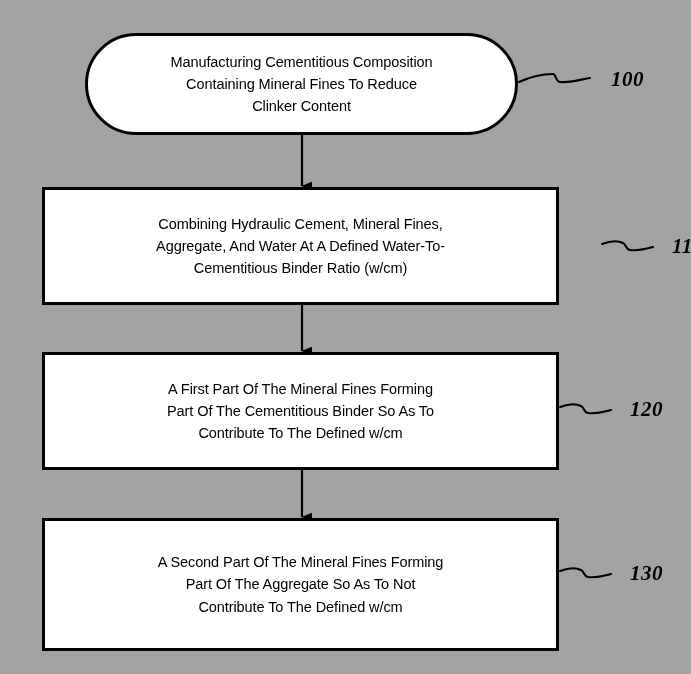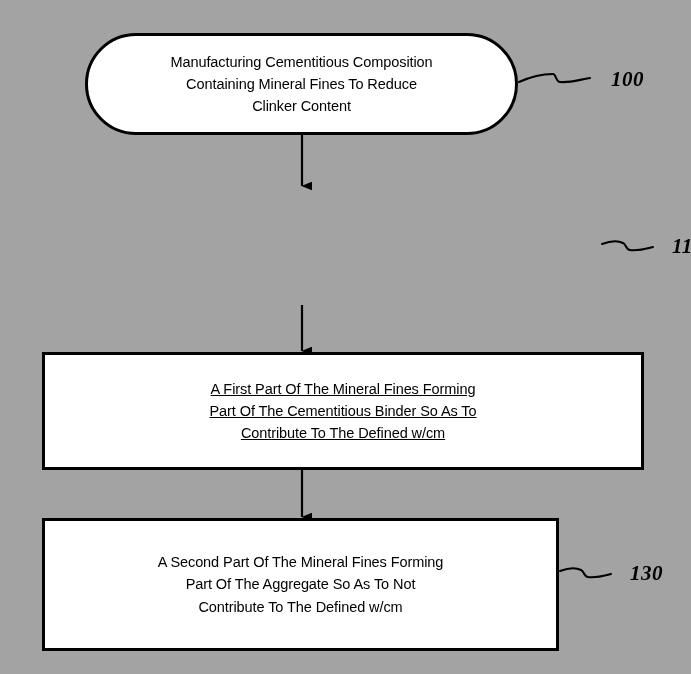--- a/index.html
+++ b/index.html
@@ -46,21 +46,21 @@
     text-align: center;
     white-space: pre-line;
     font-stretch: condensed;
     transform: scaleX(0.95);
     transform-origin: center;
   }
 
   
   #node-100 { left: 85px;  top: 33px;  width: 433px; height: 102px; }
   #node-110 { left: 42px;  top: 187px; width: 517px; height: 118px; }
-  #node-120 { left: 42px;  top: 352px; width: 602px; height: 118px; text-decoration: underline; }
+  #node-120 { left: 42px;  top: 352px; width: 517px; height: 118px; }
   #node-130 { left: 42px;  top: 518px; width: 517px; height: 133px; }
 
   
   .connector {
     position: absolute;
     left: 0;
     top: 0;
     width: 691px;
     height: 674px;
     pointer-events: none;
@@ -116,20 +116,25 @@
       <line x1="302" y1="470" x2="302" y2="517" stroke="#000000" stroke-width="2.2" marker-end="url(#arrowhead)"></line>
     </g>
   </svg>
 
   <div id="node-100" class="node terminal">
     <span class="node-text">Manufacturing Cementitious Composition
 Containing Mineral Fines To Reduce
 Clinker Content</span>
   </div>
 
+  <div id="node-110" class="node">
+    <span class="node-text">Combining Hydraulic Cement, Mineral Fines,
+Aggregate, And Water At A Defined Water-To-
+Cementitious Binder Ratio (w/cm)</span>
+  </div>
 
   <div id="node-120" class="node">
     <span class="node-text">A First Part Of The Mineral Fines Forming
 Part Of The Cementitious Binder So As To
 Contribute To The Defined w/cm</span>
   </div>
 
   <div id="node-130" class="node">
     <span class="node-text">A Second Part Of The Mineral Fines Forming
 Part Of The Aggregate So As To Not
@@ -143,20 +148,26 @@
     <span class="callout-label">100</span>
   </div>
 
   <div id="callout-110" class="callout">
     <svg class="callout-lead" width="56" height="30" viewBox="0 0 56 30" aria-hidden="true">
       <path d="M1,13 C9,10 16,9 22,12 C25,13 25,19 29,19 C38,20 44,18 52,16" fill="none" stroke="#000000" stroke-width="2.1" stroke-linecap="round" stroke-linejoin="round"></path>
     </svg>
     <span class="callout-label">110</span>
   </div>
 
+  <div id="callout-120" class="callout">
+    <svg class="callout-lead" width="56" height="30" viewBox="0 0 56 30" aria-hidden="true">
+      <path d="M1,13 C9,10 16,9 22,12 C25,13 25,19 29,19 C38,20 44,18 52,16" fill="none" stroke="#000000" stroke-width="2.1" stroke-linecap="round" stroke-linejoin="round"></path>
+    </svg>
+    <span class="callout-label">120</span>
+  </div>
 
   <div id="callout-130" class="callout">
     <svg class="callout-lead" width="56" height="30" viewBox="0 0 56 30" aria-hidden="true">
       <path d="M1,13 C9,10 16,9 22,12 C25,13 25,19 29,19 C38,20 44,18 52,16" fill="none" stroke="#000000" stroke-width="2.1" stroke-linecap="round" stroke-linejoin="round"></path>
     </svg>
     <span class="callout-label">130</span>
   </div>
 
 </div>
 

